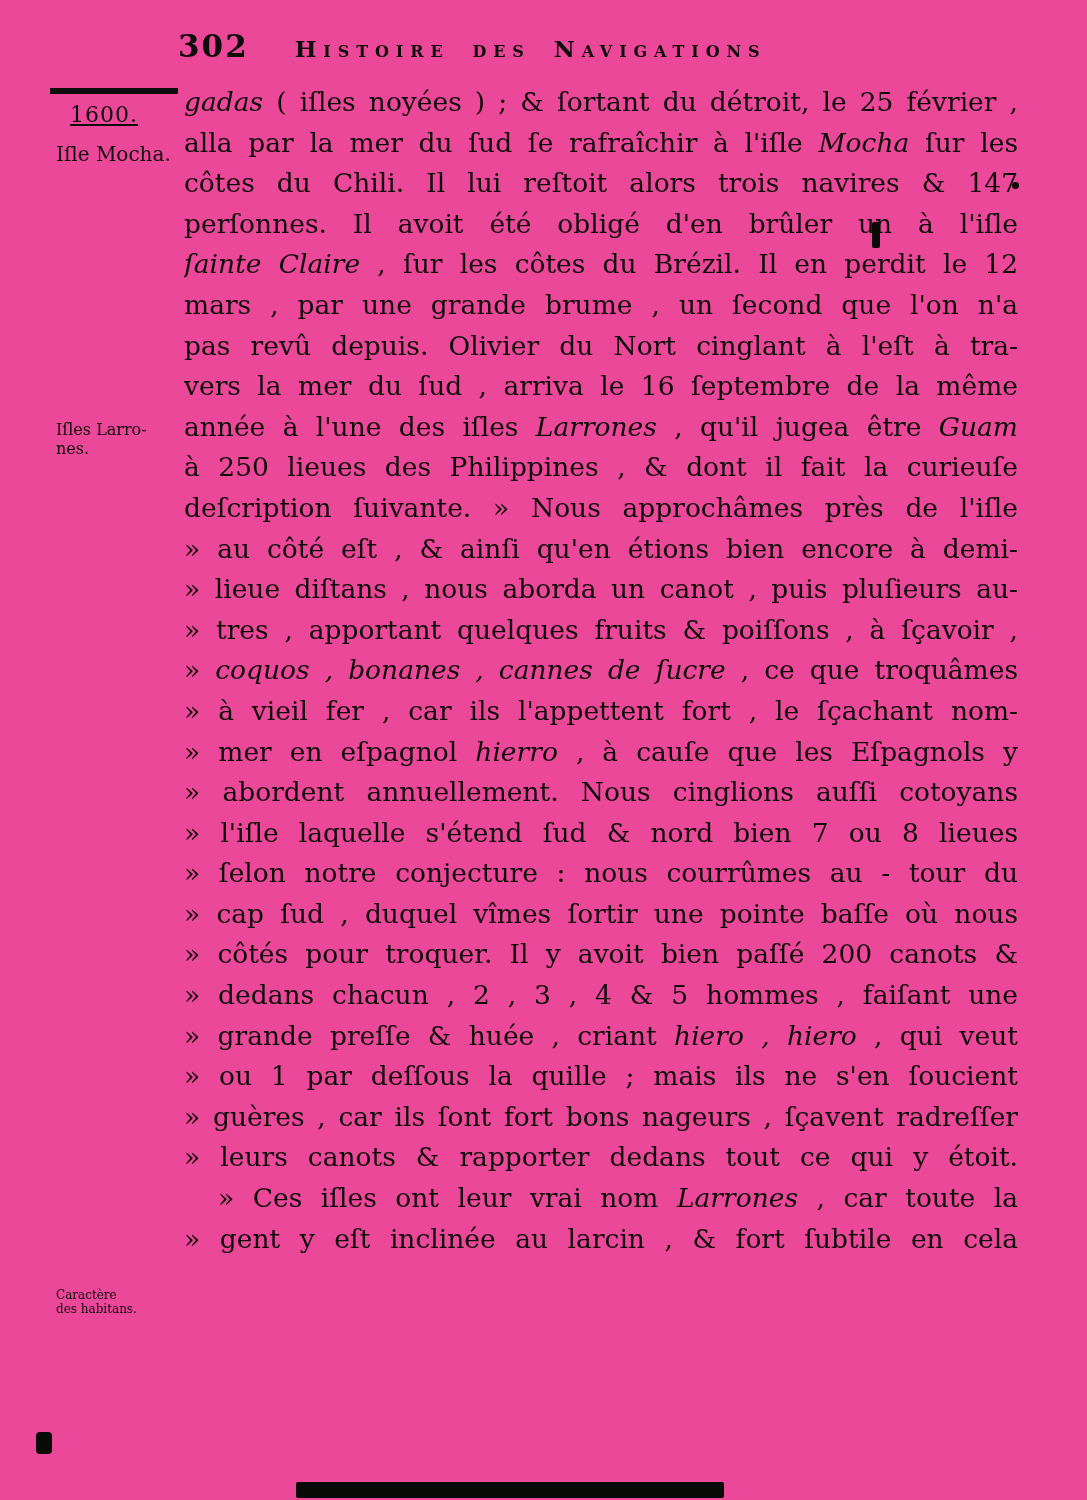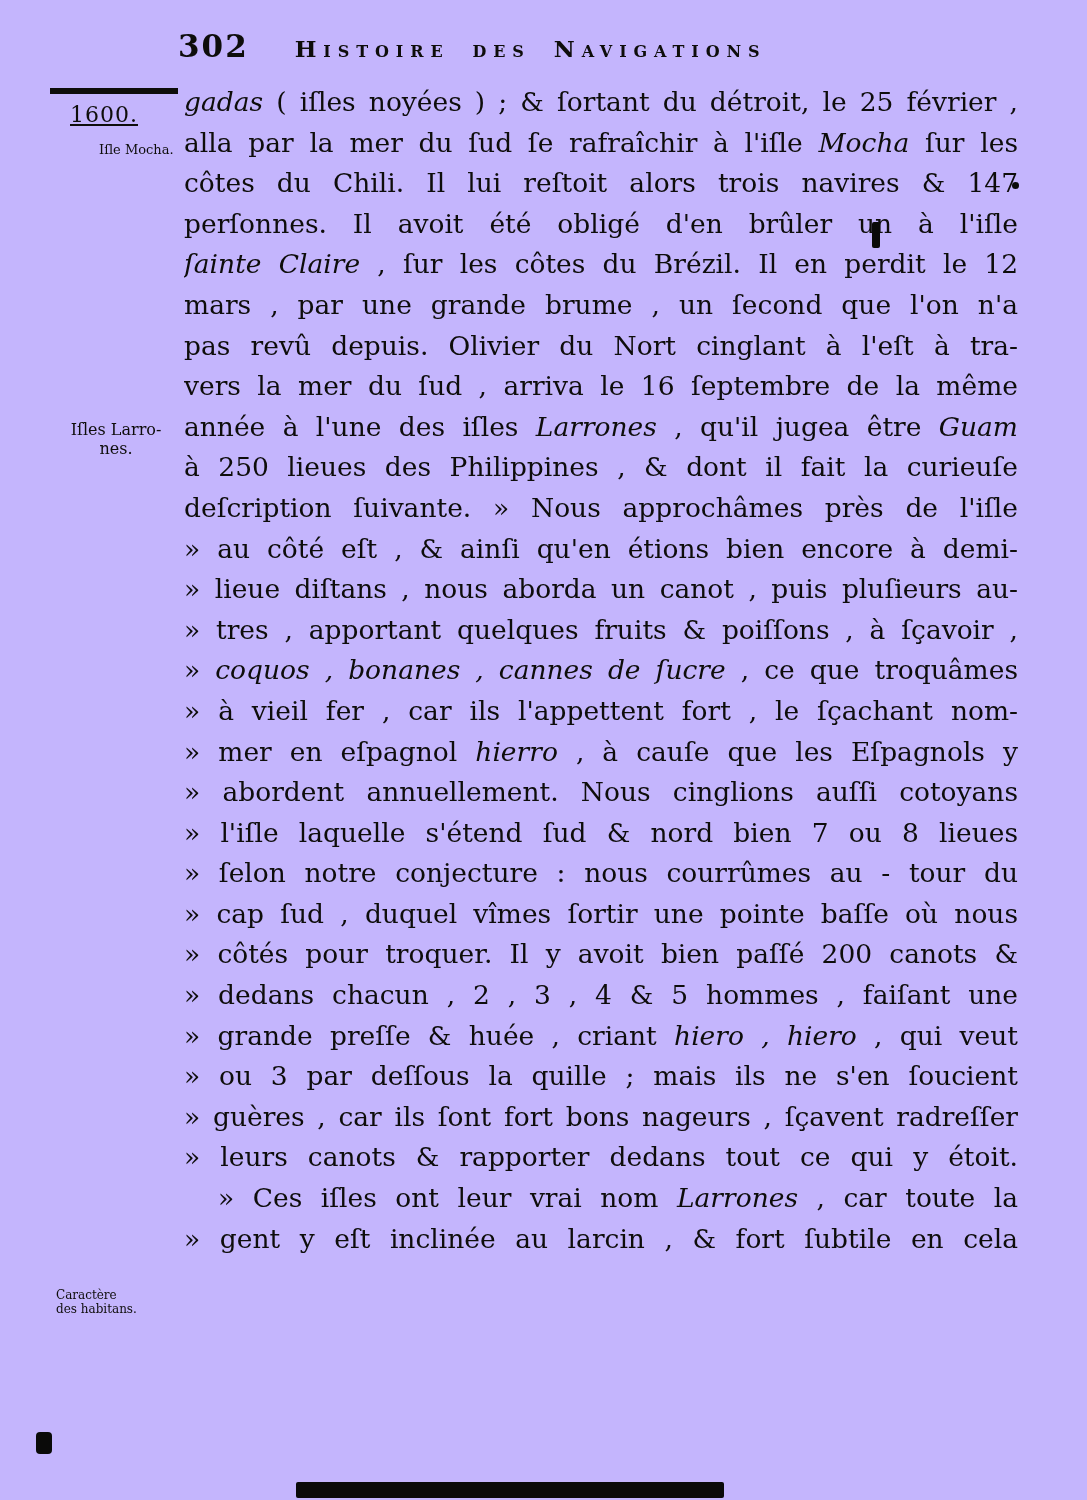--- a/index.html
+++ b/index.html
@@ -5,21 +5,21 @@
   html, body {
     margin: 0;
     padding: 0;
     background: #e8e8e4;
   }
   .page {
     position: relative;
     width: 1087px;
     height: 1500px;
     margin: 0 auto;
-    background: #c4b5fd;
+    background: #ec4899;
     color: #0e0d0b;
     font-family: "DejaVu Serif", "Liberation Serif", serif;
     overflow: hidden;
   }
 
   
   .header {
     position: absolute;
     top: 28px;
     left: 178px;
@@ -61,28 +61,26 @@
   .note-year {
     top: 102px;
     left: 70px;
     font-size: 22px;
     letter-spacing: 1px;
     text-decoration: underline;
   }
   .note-mocha {
     top: 142px;
     left: 56px;
-    font-size: 13px;
-    margin-left: 43px;
+    font-size: 20px;
   }
   .note-larrones {
     top: 420px;
-    left: 50px;
+    left: 56px;
     font-size: 16px;
-    text-align: center;
   }
   .note-caractere {
     top: 1288px;
     left: 56px;
     font-size: 12px;
     font-weight: normal;
   }
 
   
   .body-text {
@@ -162,21 +160,21 @@
       <div class="line"><span class="roman">» </span><span class="italic">coquos , bonanes , cannes de ſucre</span><span class="roman"> , ce que troquâmes</span></div>
       <div class="line"><span class="roman">» à vieil fer , car ils l'appettent fort , le ſçachant nom-</span></div>
       <div class="line"><span class="roman">» mer en eſpagnol </span><span class="italic">hierro</span><span class="roman"> , à cauſe que les Eſpagnols y</span></div>
       <div class="line"><span class="roman">» abordent annuellement. Nous cinglions auſſi cotoyans</span></div>
       <div class="line"><span class="roman">» l'iſle laquelle s'étend ſud &amp; nord bien 7 ou 8 lieues</span></div>
       <div class="line"><span class="roman">» ſelon notre conjecture : nous courrûmes au - tour du</span></div>
       <div class="line"><span class="roman">» cap ſud , duquel vîmes ſortir une pointe baſſe où nous</span></div>
       <div class="line"><span class="roman">» côtés pour troquer. Il y avoit bien paſſé 200 canots &amp;</span></div>
       <div class="line"><span class="roman">» dedans chacun , 2 , 3 , 4 &amp; 5 hommes , faiſant une</span></div>
       <div class="line"><span class="roman">» grande preſſe &amp; huée , criant </span><span class="italic">hiero , hiero</span><span class="roman"> , qui veut</span></div>
-      <div class="line"><span class="roman">» ou 3 par deſſous la quille ; mais ils ne s'en ſoucient</span></div>
+      <div class="line"><span class="roman">» ou 1 par deſſous la quille ; mais ils ne s'en ſoucient</span></div>
       <div class="line"><span class="roman">» guères , car ils ſont fort bons nageurs , ſçavent radreſſer</span></div>
       <div class="line"><span class="roman">» leurs canots &amp; rapporter dedans tout ce qui y étoit.</span></div>
       <div class="line indent"><span class="roman">» Ces iſles ont leur vrai nom </span><span class="italic">Larrones</span><span class="roman"> , car toute la</span></div>
       <div class="line"><span class="roman">» gent y eſt inclinée au larcin , &amp; fort ſubtile en cela</span></div>
     </div>
 
   <div class="artifact artifact-ink-blot"></div>
   <div class="artifact artifact-ink-dot"></div>
   <div class="artifact artifact-left-nub"></div>
   <div class="artifact artifact-bottom-bar"></div>

